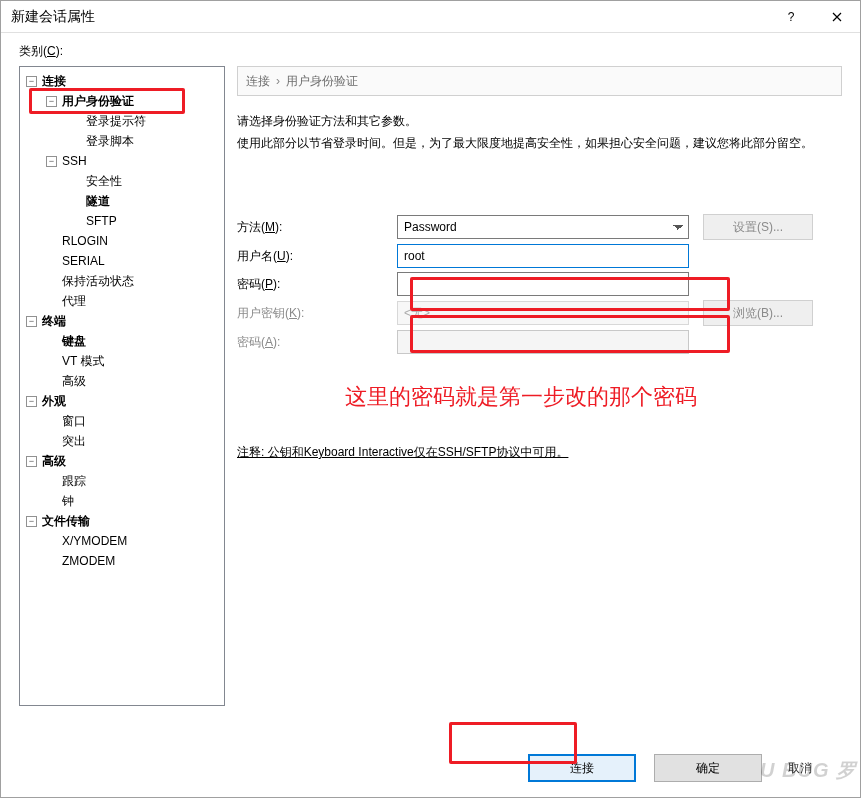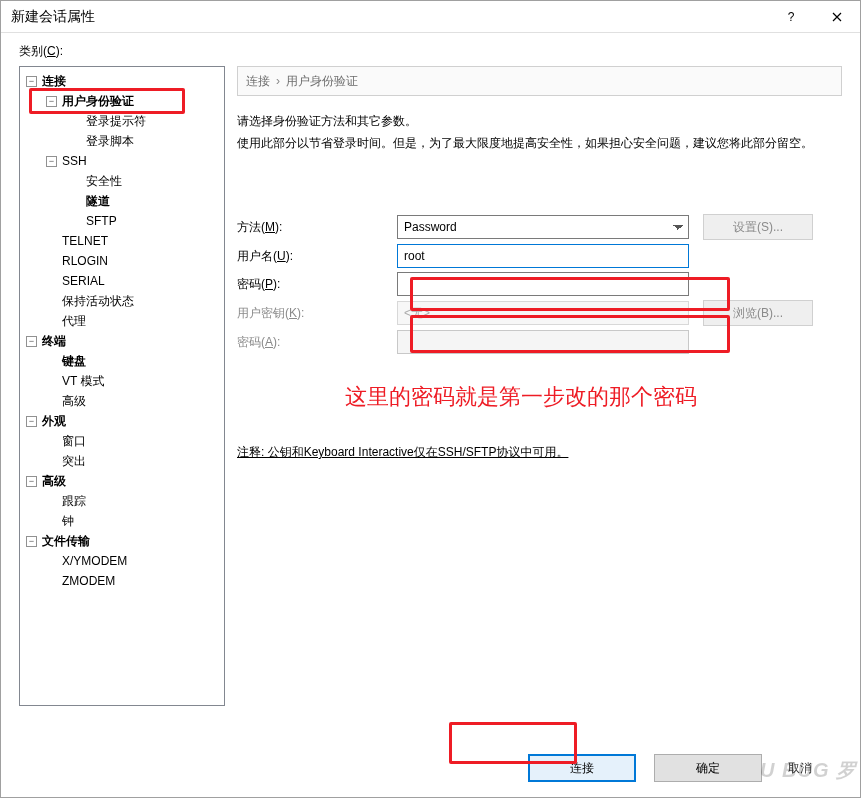--- a/index.html
+++ b/index.html
@@ -140,26 +140,20 @@
                       <div class="row pad3">
                         <span class="spacer-toggle"></span>
                         <span class="lbl">SFTP</span>
                       </div>
                     </li>
                 </ul>
               </li>
               <li>
                   <div class="row pad2">
                     <span class="spacer-toggle"></span>
-                    <span class="lbl">TELNET</span>
-                  </div>
-                </li>
-              <li>
-                  <div class="row pad2">
-                    <span class="spacer-toggle"></span>
                     <span class="lbl">RLOGIN</span>
                   </div>
                 </li>
               <li>
                   <div class="row pad2">
                     <span class="spacer-toggle"></span>
                     <span class="lbl">SERIAL</span>
                   </div>
                 </li>
               <li>

